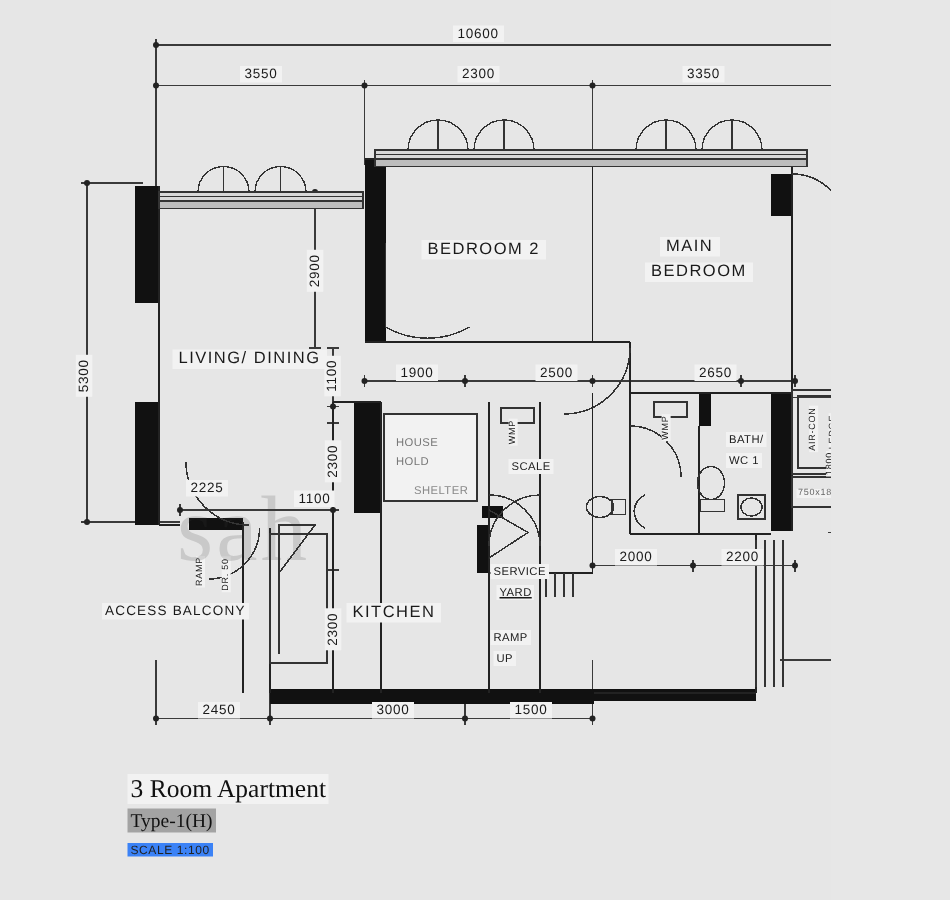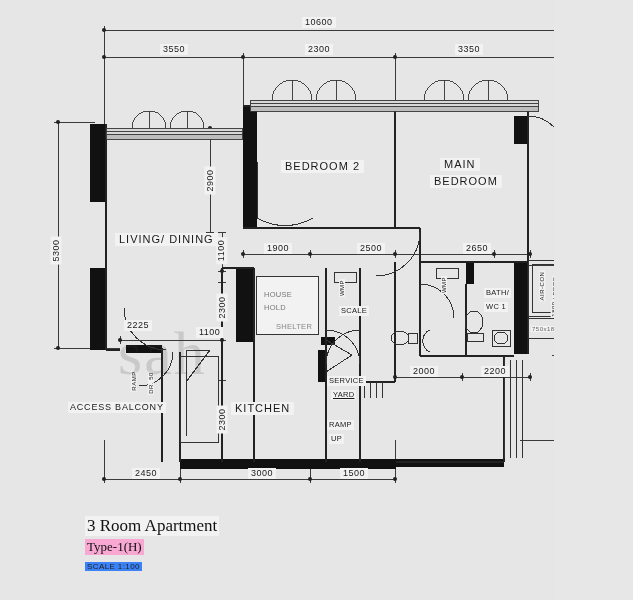--- a/index.html
+++ b/index.html
@@ -10,21 +10,21 @@
   .lbl{position:absolute;background:#f2f2f2;color:#1a1a1a;white-space:nowrap;
        font-family:"Liberation Sans",sans-serif;letter-spacing:.5px;line-height:1;}
   .dim{font-size:9px;padding:1px 3px;}
   .dimv{font-size:9px;padding:1px 3px;transform-origin:50% 50%;transform:rotate(-90deg);}
   .room{font-size:11px;padding:1px 4px;letter-spacing:1px;}
   .small{font-size:7.5px;padding:1px 2px;letter-spacing:.3px;}
   .tiny{font-size:6px;padding:0 1px;}
   .tinyv{font-size:6px;padding:0 1px;transform-origin:50% 50%;transform:rotate(-90deg);}
   #title-block{position:absolute;left:85px;top:516px;}
   #title-main{font-family:"Liberation Serif",serif;font-size:17px;color:#111;background:#f2f2f2;display:inline-block;padding:0 2px;text-align:right;}
-  #title-type{font-family:"Liberation Serif",serif;font-size:13px;color:#111;background:#f9a8d4;display:inline-block;padding:0 2px;margin-top:3px;}
+  #title-type{font-family:"Liberation Serif",serif;font-size:13px;color:#111;background:#a3a3a3;display:inline-block;padding:0 2px;margin-top:3px;}
   #title-scale{font-family:"Liberation Sans",sans-serif;font-size:8px;color:#222;background:#3b82f6;display:inline-block;padding:0 2px;margin-top:4px;letter-spacing:.4px;}
   #watermark{position:absolute;left:118px;top:318px;width:420px;height:60px;
        font-family:"Liberation Serif",serif;font-size:62px;color:rgba(60,60,60,0.17);
        letter-spacing:2px;pointer-events:none;white-space:nowrap;}
 </style>
 </head>
 <body>
 
 <div id="stage">
 

